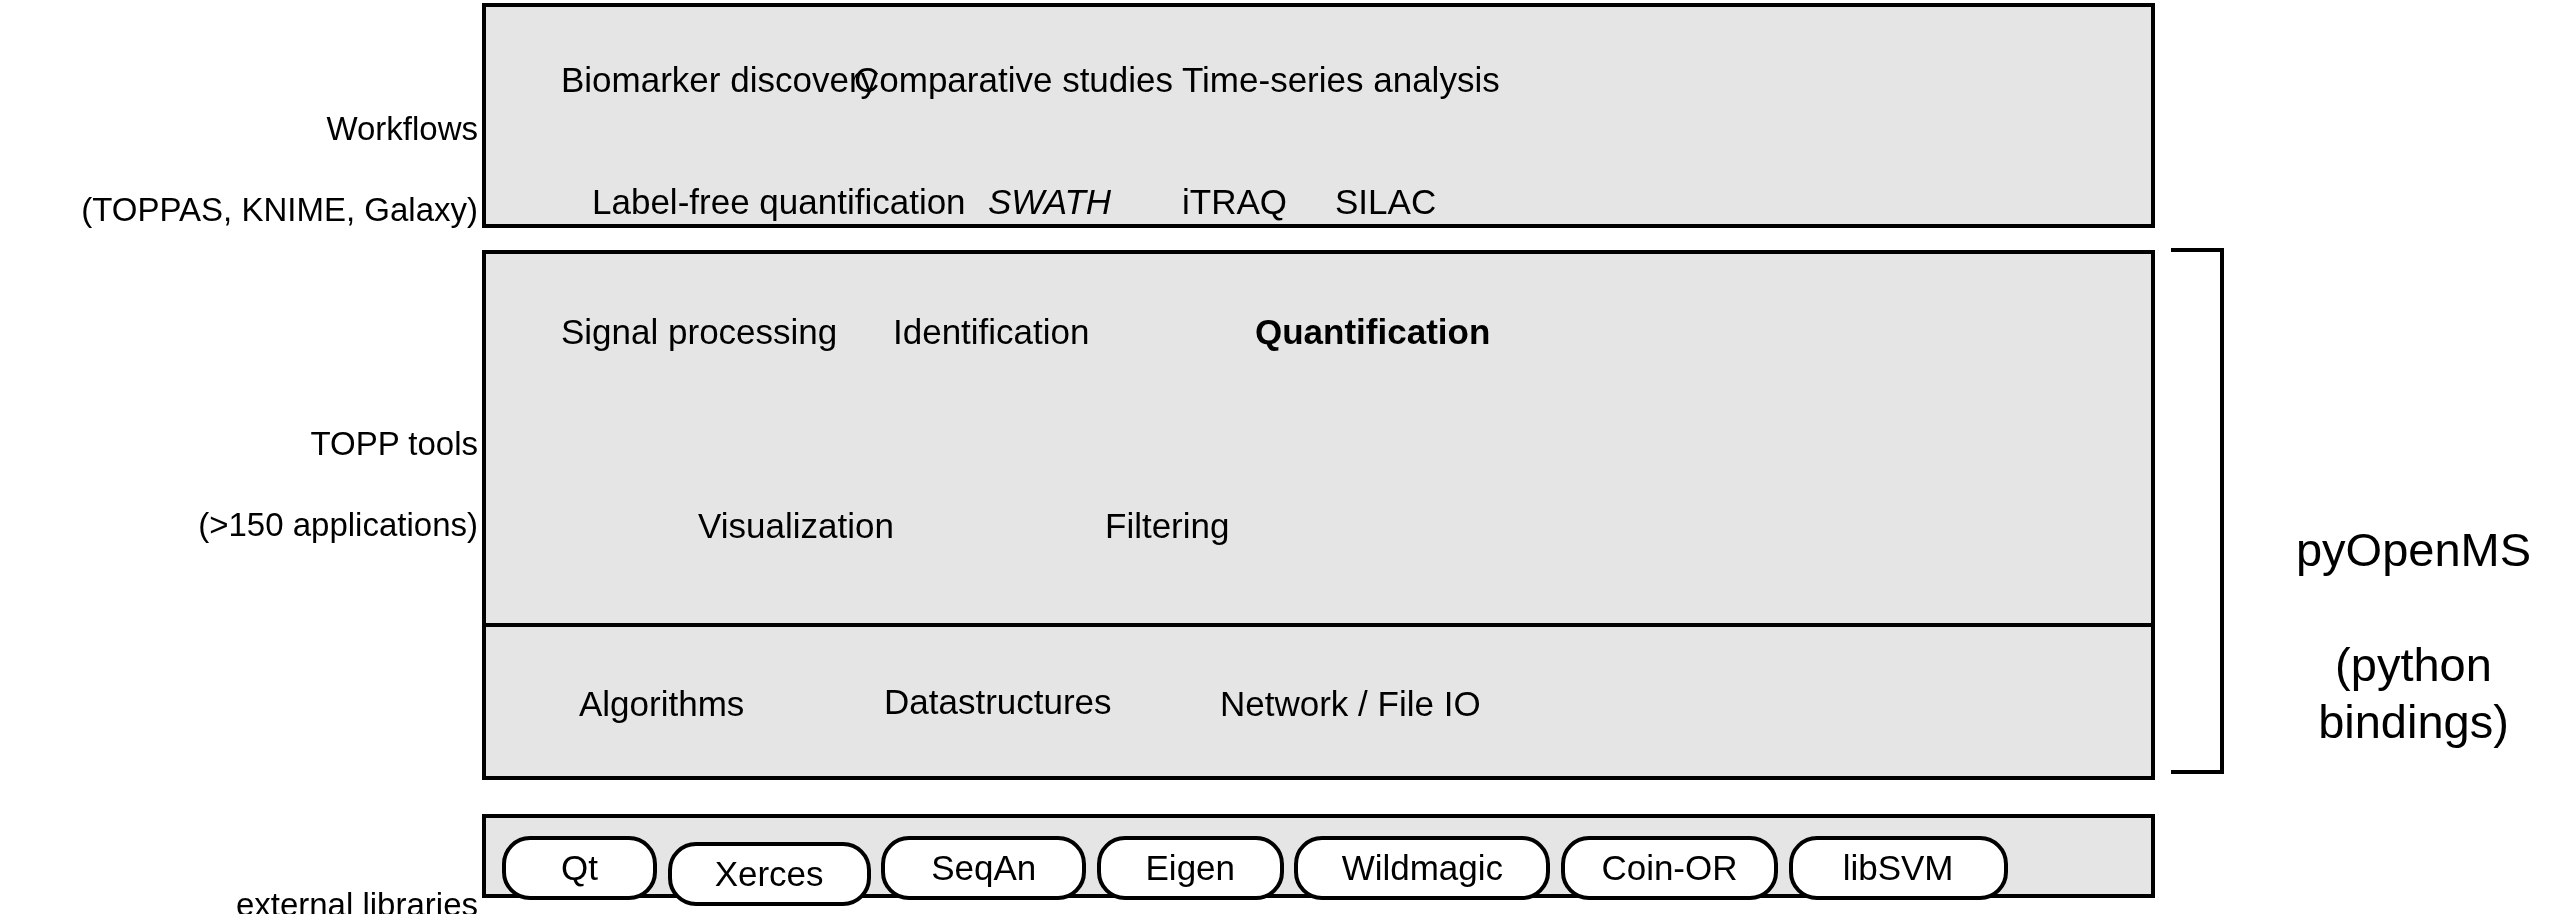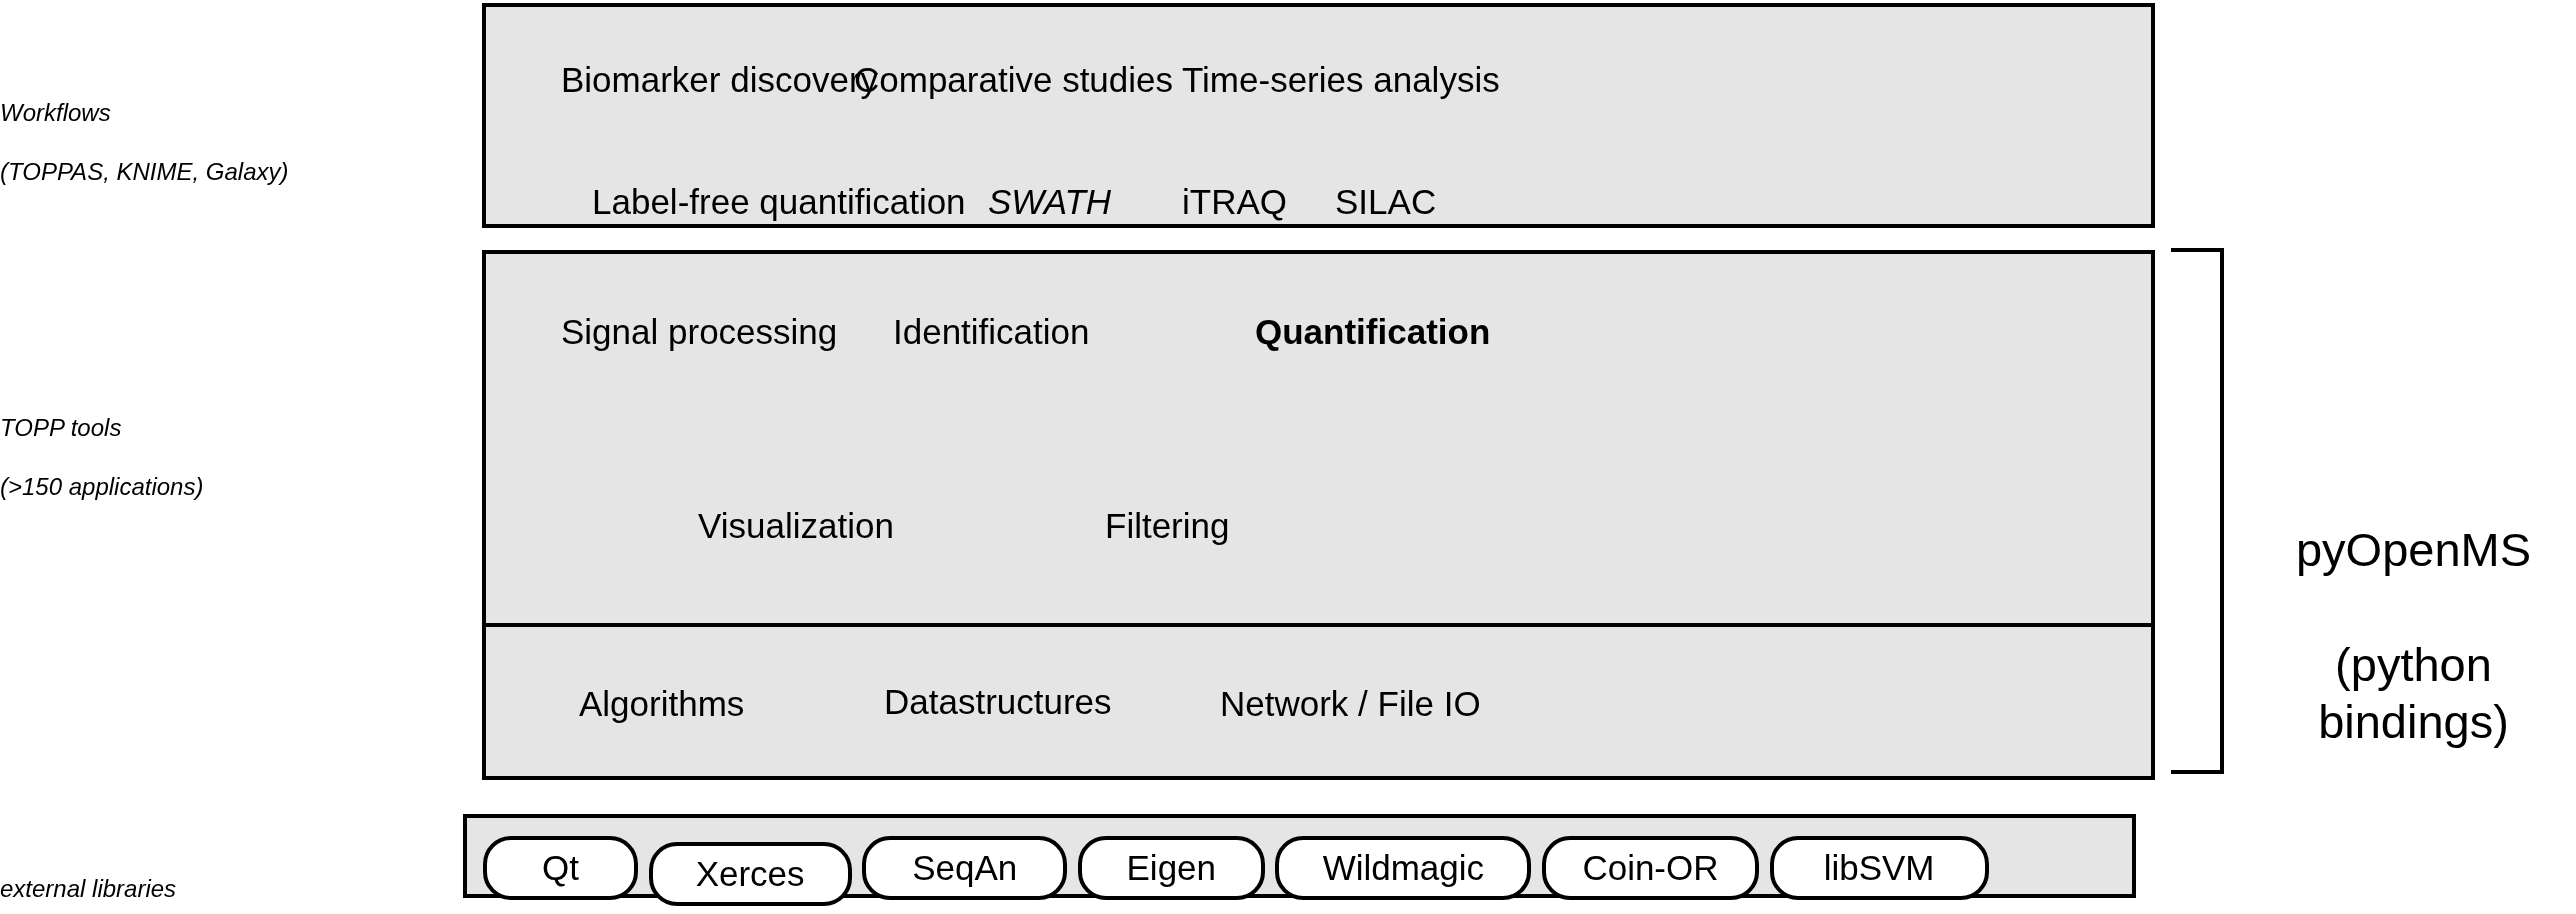--- a/index.html
+++ b/index.html
@@ -16,26 +16,25 @@
     position: relative;
     width: 2576px;
     height: 914px;
     background: #ffffff;
     overflow: hidden;
   }
 
   
   .row-label {
     position: absolute;
-    text-align: left;
-    font-size: 24px;
+    text-align: right;
+    font-size: 33px;
     line-height: 1.22;
     color: #000000;
     white-space: pre-line;
-    font-style: italic;
   }
   .row-label .l1 { display: block; }
   .row-label .l2 { display: block; }
 
   
   .stack-box {
     position: absolute;
     border: 4.4px solid #000000;
     background: #e5e5e5;
     box-sizing: border-box;
@@ -131,21 +130,21 @@
     <div class="cell" style="left:212px; top:254px;">Visualization</div>
     <div class="cell" style="left:619px; top:254px;">Filtering</div>
   </div>
 
   <div class="stack-box" style="left:482px; top:623px; width:1673px; height:157px;">
     <div class="cell" style="left:93px; top:59px;">Algorithms</div>
     <div class="cell" style="left:398px; top:57px;">Datastructures</div>
     <div class="cell" style="left:734px; top:59px;">Network / File IO</div>
   </div>
 
-  <div class="stack-box" style="left:463px; top:814px; width:1673px; height:84px;">
+  <div class="stack-box" style="left:482px; top:814px; width:1673px; height:84px;">
     <div class="pill-strip" style="left:16px; top:11.5px;">
       <div class="pill" style="width:155px;">Qt</div>
       <div class="pill" style="width:203px;margin-top:12px;">Xerces</div>
       <div class="pill" style="width:205px;">SeqAn</div>
       <div class="pill" style="width:187px;">Eigen</div>
       <div class="pill" style="width:256px;">Wildmagic</div>
       <div class="pill" style="width:217px;">Coin-OR</div>
       <div class="pill" style="width:219px;">libSVM</div>
     </div>
   </div>

